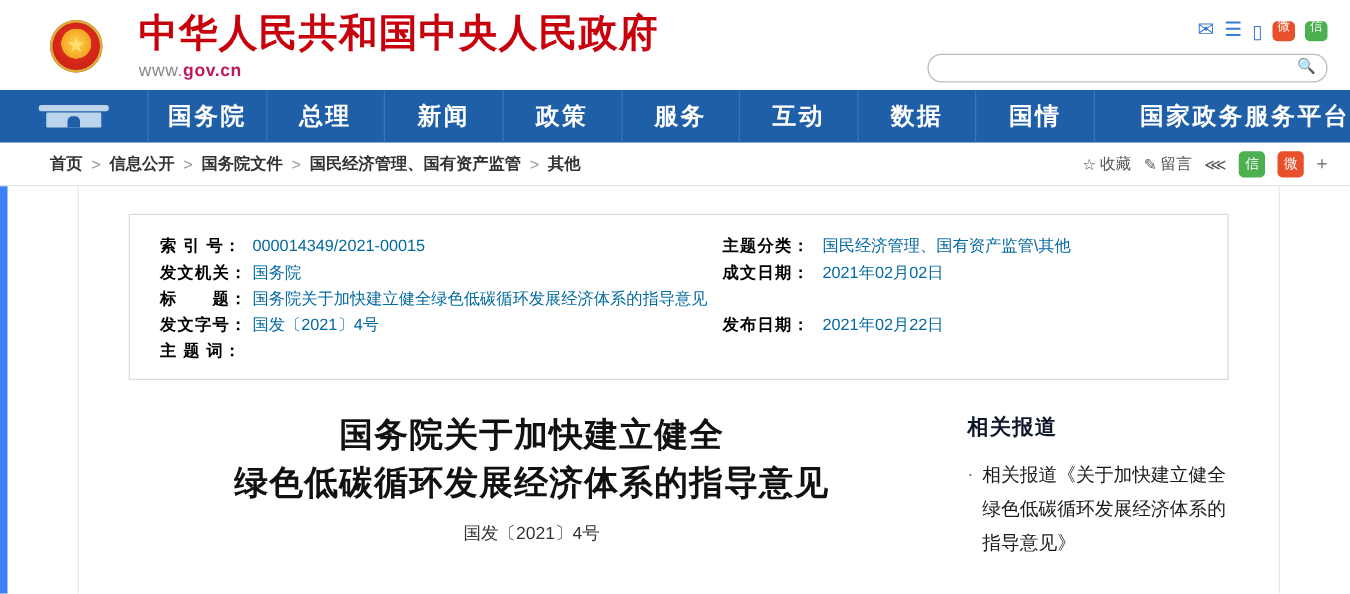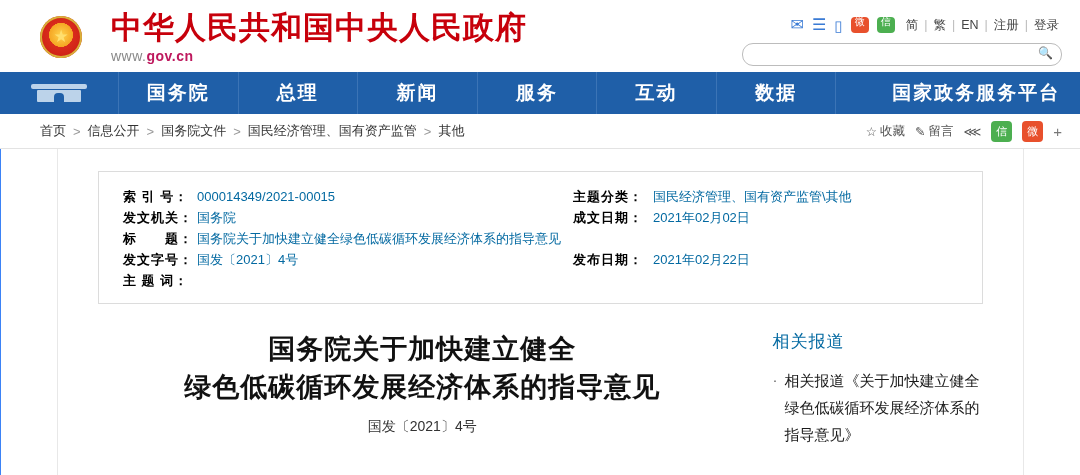--- a/index.html
+++ b/index.html
@@ -180,21 +180,21 @@
     height: 34px;
     display: flex;
     align-items: center;
     padding: 0 18px 0 40px;
     font-size: 13px;
     color: #333;
     border-bottom: 1px solid #e3e3e3;
   }
   .crumbs { display: flex; align-items: center; gap: 7px; }
   .crumbs .sep { color: #999; }
-  .crumbs a { color: #333; text-decoration: none; cursor: pointer; }
+  .crumbs a { color: #333; text-decoration: none; cursor: pointer; font-weight: bold; }
   .crumb-tools {
     margin-left: auto;
     display: flex;
     align-items: center;
     gap: 10px;
     font-size: 12.5px;
     color: #555;
   }
   .crumb-tools .tool { display: flex; align-items: center; gap: 3px; cursor: pointer; }
   .sq {
@@ -202,21 +202,21 @@
     color: #fff; font-size: 11px; text-align: center; line-height: 21px;
   }
   .sq.wx { background: #4caf50; }
   .sq.wb { background: #e8502c; }
   .plus { color: #777; font-size: 15px; cursor: pointer; }
 
   
   .page {
     position: relative;
     padding: 0 56px;
-    border-left: 1px solid #3b82f6;
+    border-left: 6px solid #3b82f6;
   }
   .content-frame {
     border-left: 1px solid #e8e8e8;
     border-right: 1px solid #e8e8e8;
     min-height: 326px;
     padding: 22px 40px 0 40px;
     box-sizing: border-box;
   }
   .meta-box {
     border: 1px solid #dcdcdc;
@@ -257,22 +257,22 @@
     font-size: 14px;
     color: #333;
   }
   .doc-side {
     width: 250px;
     padding-left: 26px;
     box-sizing: border-box;
   }
   .side-title {
     font-size: 17px;
-    font-weight: normal;
-    color: #0369a1;
+    font-weight: bold;
+    color: #0f172a;
     letter-spacing: 1px;
   }
   .side-list {
     margin-top: 14px;
     list-style: none;
     padding: 0;
   }
   .side-list li {
     font-size: 15px;
     line-height: 27px;
@@ -303,44 +303,43 @@
     </div>
   </div>
 
   <div class="header-right">
     <div class="hr-icons">
       <span class="ic ic-mail">✉</span>
       <span class="ic ic-chat">☰</span>
       <span class="ic ic-phone">▯</span>
       <span class="ic ic-wb">微</span>
       <span class="ic ic-wx">信</span>
-      <span class="hr-links">
-        <span>简</span><span class="sep">|</span><span>繁</span><span class="sep">|</span><span>EN</span><span class="sep">|</span><span>注册</span><span class="sep">|</span><span>登录</span>
-      </span>
     </div>
     <div class="search-box">
       <input type="text" placeholder="" style="">
       <span class="search-btn">🔍</span>
     </div>
   </div>
 </div>
 
 <div class="nav">
   <div class="nav-home">
     <div class="gate">
       <div class="roof"></div>
         <div class="body"></div>
     </div>
   </div>
   <div class="nav-item">国务院</div>
   <div class="nav-item">总理</div>
   <div class="nav-item">新闻</div>
+  <div class="nav-item">政策</div>
   <div class="nav-item">服务</div>
   <div class="nav-item">互动</div>
   <div class="nav-item">数据</div>
+  <div class="nav-item">国情</div>
   <div class="nav-item">国家政务服务平台</div>
 </div>
 
 <div class="crumbbar">
   <div class="crumbs">
     <a>首页</a>
     <span class="sep">&gt;</span>
     <a>信息公开</a>
     <span class="sep">&gt;</span>
     <a>国务院文件</a>

